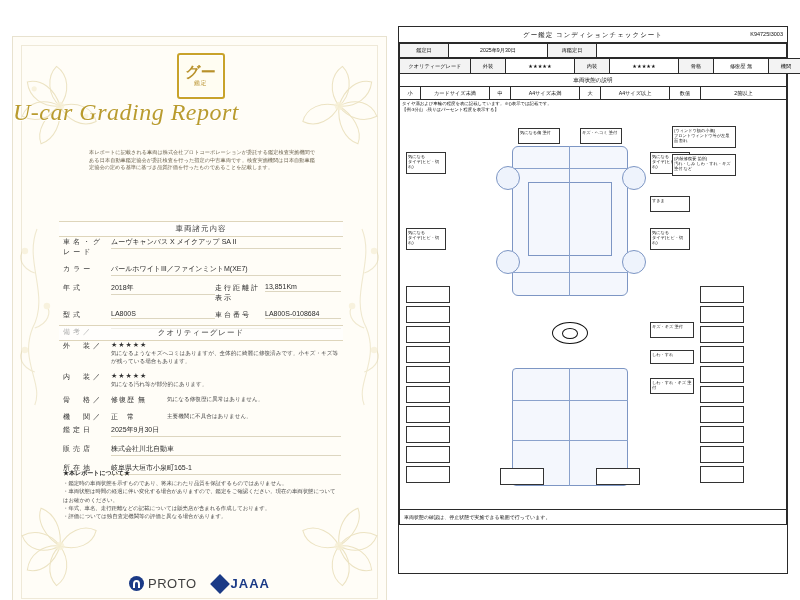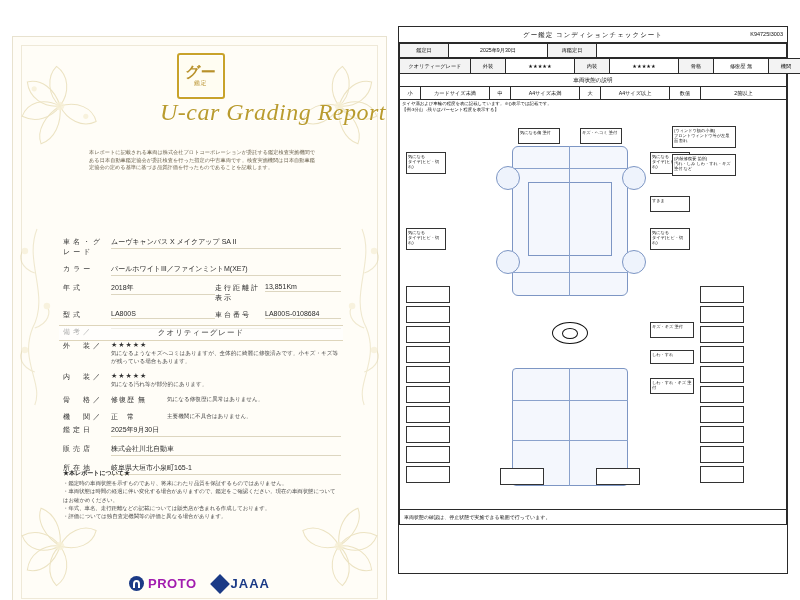--- a/index.html
+++ b/index.html
@@ -41,21 +41,21 @@
   }
   .goo-box{
     width:44px;height:42px;border:2px solid #c8a32b;border-radius:3px;
     background:#fffdf2;display:flex;flex-direction:column;align-items:center;justify-content:center;
     box-shadow:0 0 0 1px #fff inset;
   }
   .goo-top{font-size:15px;font-weight:bold;color:#b8912a;line-height:13px;}
   .goo-bot{font-size:6px;color:#b8912a;letter-spacing:.5px;line-height:8px;margin-top:1px;}
 
   .cert-title{
-    position:absolute;top:62px;left:0;width:100%;text-align:right;
+    position:absolute;top:62px;left:0;width:100%;text-align:left;
     font-family:"Liberation Serif", serif;
     font-style:italic;font-size:24px;color:#b99b2e;
     letter-spacing:.5px;
     text-shadow:0 1px 0 #fff;
   }
   .cert-subtitle{
     position:absolute;top:92px;left:0;width:100%;text-align:center;
     font-size:9px;color:#9a8638;letter-spacing:2px;
   }
   .cert-note{
@@ -93,21 +93,21 @@
   }
   .about .hd{font-size:6px;font-weight:bold;margin-bottom:2px;color:#2a2a2a;}
 
   .logos{
     position:absolute;left:0;bottom:16px;width:100%;
     display:flex;align-items:center;justify-content:center;gap:16px;
   }
   .proto{display:flex;align-items:center;gap:4px;}
   .proto-mark{width:15px;height:15px;border-radius:50%;background:#1b3a86;position:relative;}
   .proto-mark:after{content:"";position:absolute;left:4px;top:3.5px;width:7px;height:8px;border:2px solid #fff;border-radius:50% 50% 0 0;border-bottom:none;box-sizing:border-box;}
-  .proto-txt{font-size:13px;font-weight:bold;color:#a21caf;letter-spacing:.5px;}
+  .proto-txt{font-size:13px;font-weight:normal;color:#404040;letter-spacing:.5px;}
   .jaaa{display:flex;align-items:center;gap:4px;}
   .jaaa-mark{width:14px;height:14px;background:#1b3a86;transform:rotate(45deg);}
   .jaaa-txt{font-size:13px;font-weight:bold;color:#1b3a86;letter-spacing:1px;}
 
   
   .sheet{
     position:absolute;left:398px;top:26px;width:390px;height:548px;
     border:1px solid #2a2a2a;background:#fff;box-sizing:border-box;
     font-size:5.2px;color:#111;
   }
@@ -251,20 +251,21 @@
     <div class="goo-logo">
       <div class="goo-box">
         <div class="goo-top">グー</div>
         <div class="goo-bot">鑑定</div>
       </div>
     </div>
 
     <div class="cert-title">U-car Grading Report</div>
     <div class="cert-note">本レポートに記載される車両は株式会社プロトコーポレーションが委託する鑑定検査実施機関である日本自動車鑑定協会が委託検査を行った指定の中古車両です。検査実施機関は日本自動車鑑定協会の定める基準に基づき品質評価を行ったものであることを記載します。</div>
 
+    <div class="band" id="band-vehicle">車両諸元内容</div>
 
     <div class="rows" id="info-rows">
       <div class="row">
         <div class="lbl">車名・グレード</div>
         <div class="val uline">ムーヴキャンバス X メイクアップ SA II</div>
       </div>
       <div class="row">
         <div class="lbl">カラー</div>
         <div class="val uline">パールホワイトIII／ファインミントM(XE7)</div>
       </div>

